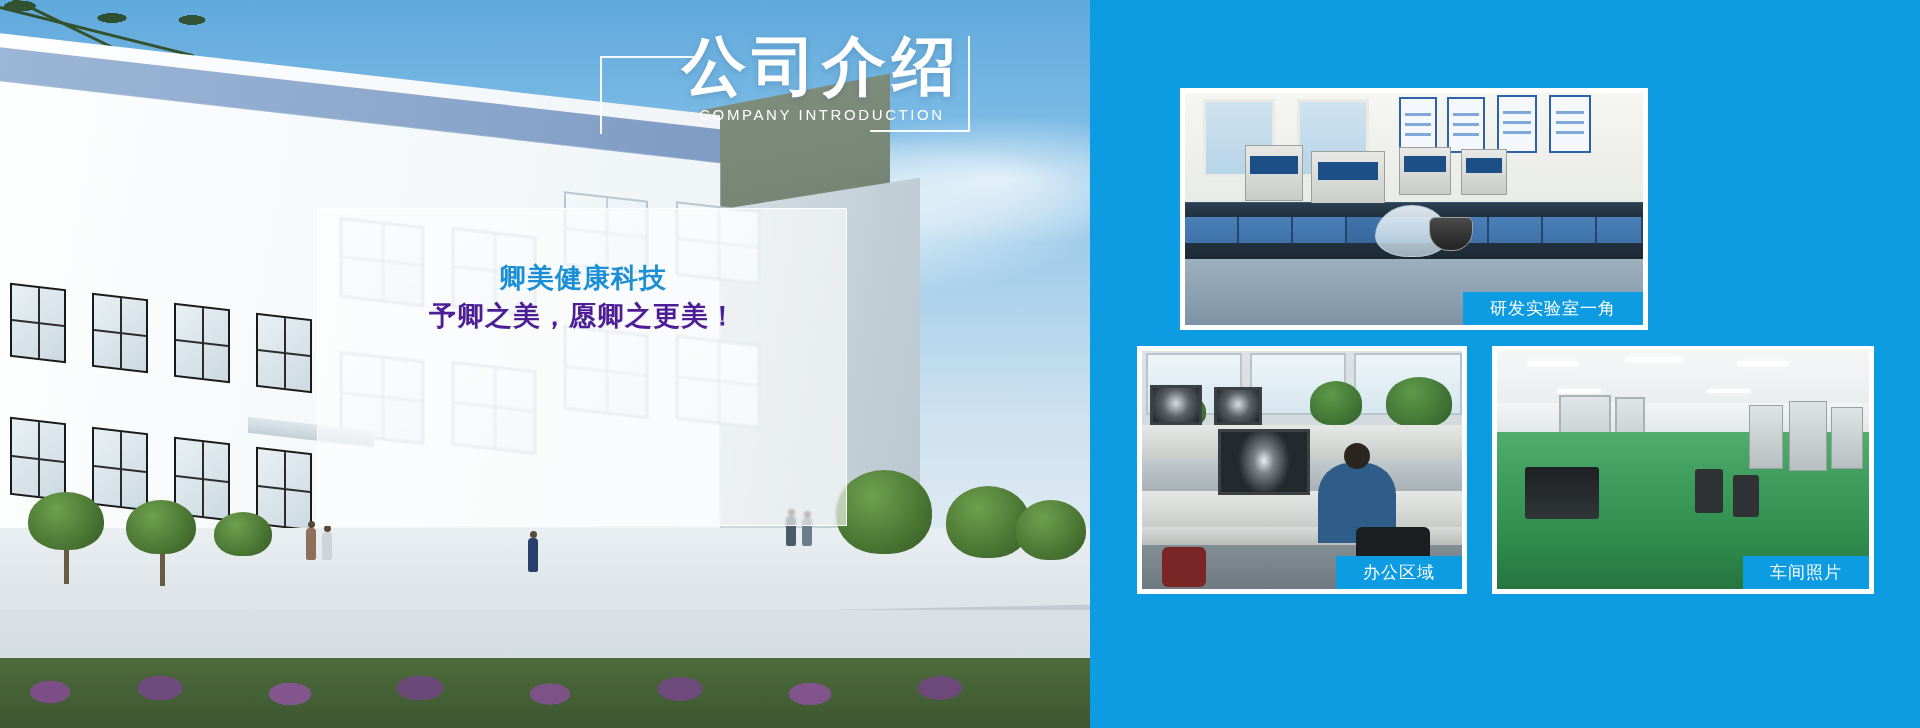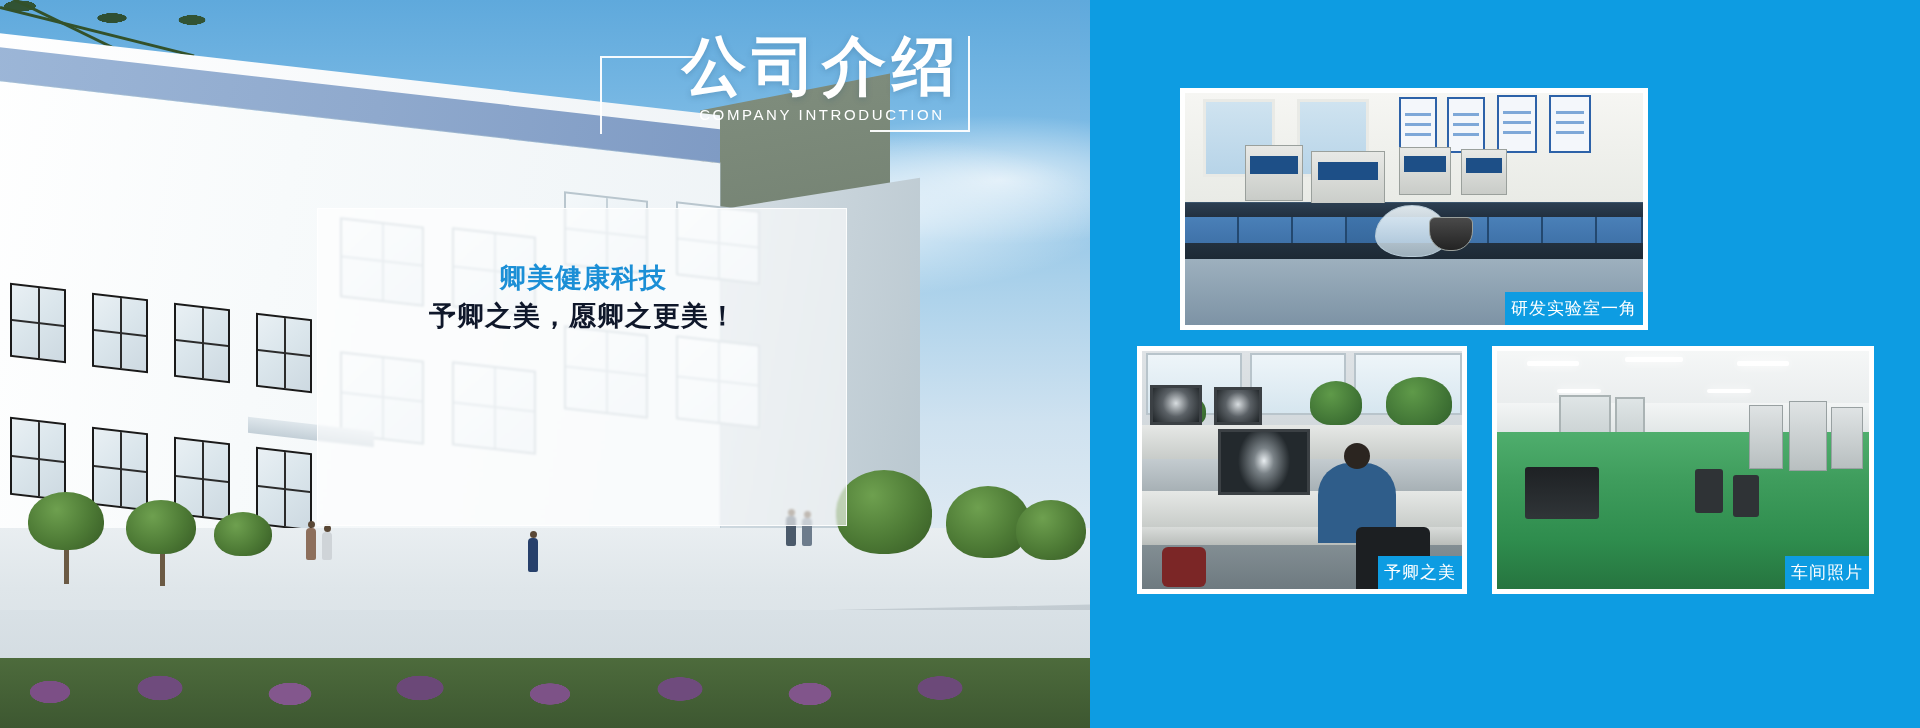--- a/index.html
+++ b/index.html
@@ -162,21 +162,21 @@
   }
   .slogan1 {
     position:absolute; left:0; top:52px; width:530px; text-align:center;
     font-size:27px; line-height:34px; font-weight:bold; letter-spacing:1px;
     color:#1b8fd6;
     font-family:"DejaVu Sans","Liberation Sans",sans-serif;
   }
   .slogan2 {
     position:absolute; left:0; top:90px; width:530px; text-align:center;
     font-size:27px; line-height:34px; font-weight:bold; letter-spacing:1px;
-    color:#0f172a;
+    color:#4c1d95;
     font-family:"DejaVu Sans","Liberation Sans",sans-serif;
   }
   .body-text {
     position:absolute; left:22px; top:140px; width:492px;
     font-size:18px; line-height:31px; color:#2b2b2b;
     text-indent:36px; text-align:justify;
     font-family:"DejaVu Sans","Liberation Sans",sans-serif;
   }
 
   
@@ -184,21 +184,21 @@
     position:absolute; left:1090px; top:0; width:830px; height:728px;
     background:#0d9ce2;
   }
   .photo {
     position:absolute; border:5px solid #ffffff; overflow:hidden;
   }
   .photo .cap {
     position:absolute; right:0; bottom:0;
     background:#0d9ce2; color:#ffffff;
     font-size:17px; line-height:17px; letter-spacing:1px;
-    padding:8px 6px;
+    padding:8px 27px;
     font-family:"DejaVu Sans","Liberation Sans",sans-serif;
   }
   
   .ph-lab { left:90px; top:88px; width:468px; height:242px;
     background:linear-gradient(#f2f3f0 0%, #eceee9 46%, #3c566e 47%, #31485c 62%, #9fb2c0 63%, #8fa4b4 100%); }
   .lab-wall { position:absolute; left:0; top:0; width:100%; height:47%; background:linear-gradient(#f6f6f3,#e9ebe6); }
   .lab-window { position:absolute; background:linear-gradient(#cfe3f0,#b7d4e8); border:3px solid #e9eae6; }
   .lab-poster { position:absolute; background:#f4f7fb; border:2px solid #2d62a8; }
   .lab-poster i { position:absolute; left:12%; right:12%; height:3px; background:#7ea8d8; display:block; }
   .lab-bench { position:absolute; left:0; width:100%; background:linear-gradient(#2c3f52,#22303f); }
@@ -387,21 +387,21 @@
       <div class="of-desk" style="left:0;top:140px;width:330px;height:36px;"></div>
       <div class="of-monitor" style="left:76px;top:78px;width:92px;height:66px;">
         <span class="scr" style="background:radial-gradient(ellipse 26px 34px at 50% 48%,#e9eef1 0%,#7a8287 38%,#23292d 100%);"></span>
       </div>
       <div class="of-desk" style="left:0;top:176px;width:330px;height:18px;background:linear-gradient(#d9dcda,#b9bdba);"></div>
       <div class="of-person" style="left:176px;top:112px;width:78px;height:80px;">
           <span class="hd"></span>
         </div>
       <div class="of-chair" style="left:214px;top:176px;width:74px;height:68px;"></div>
       <div class="of-chair" style="left:20px;top:196px;width:44px;height:40px;background:#7b2626;"></div>
-      <div class="cap">予卿之美</div>
+      <div class="cap">办公区域</div>
     </div>
 
     <div class="photo ph-work">
       <div class="wk-ceiling"></div>
       <div class="wk-light" style="left:30px;top:10px;width:52px;height:5px;"></div>
       <div class="wk-light" style="left:128px;top:6px;width:58px;height:5px;"></div>
       <div class="wk-light" style="left:240px;top:10px;width:52px;height:5px;"></div>
       <div class="wk-light" style="left:60px;top:38px;width:44px;height:4px;"></div>
       <div class="wk-light" style="left:210px;top:38px;width:44px;height:4px;"></div>
       <div class="wk-wall" style="left:0;top:52px;width:382px;height:34px;"></div>

